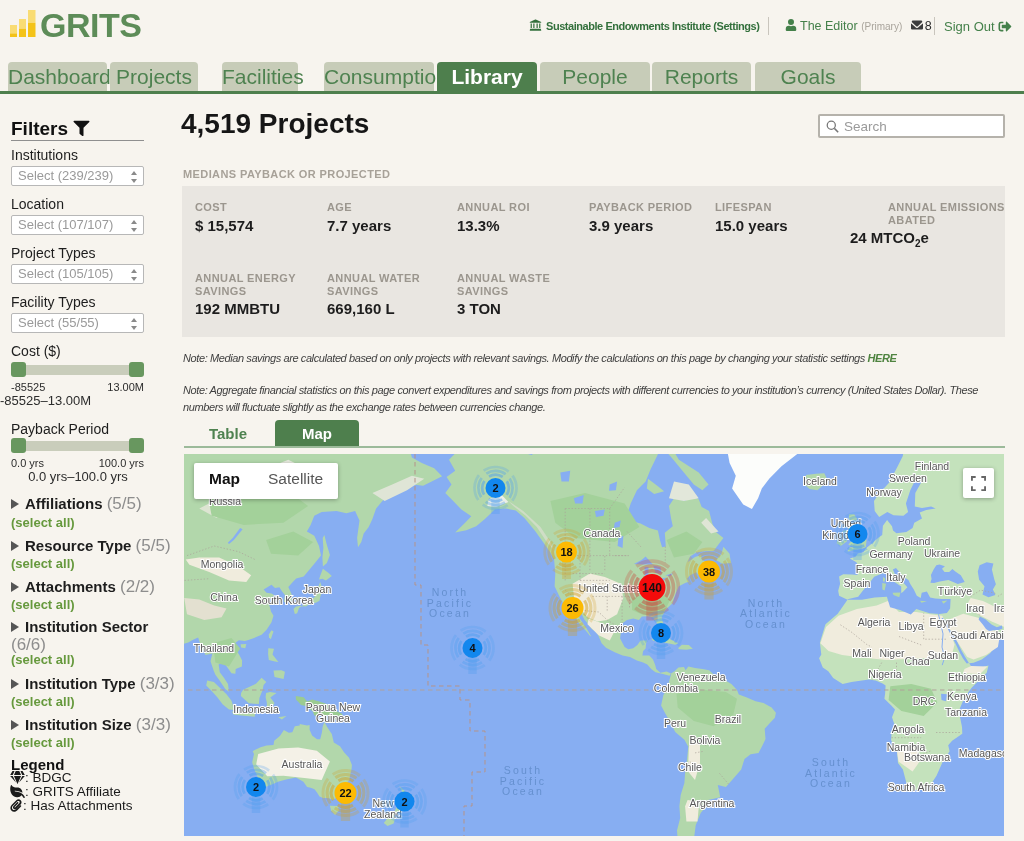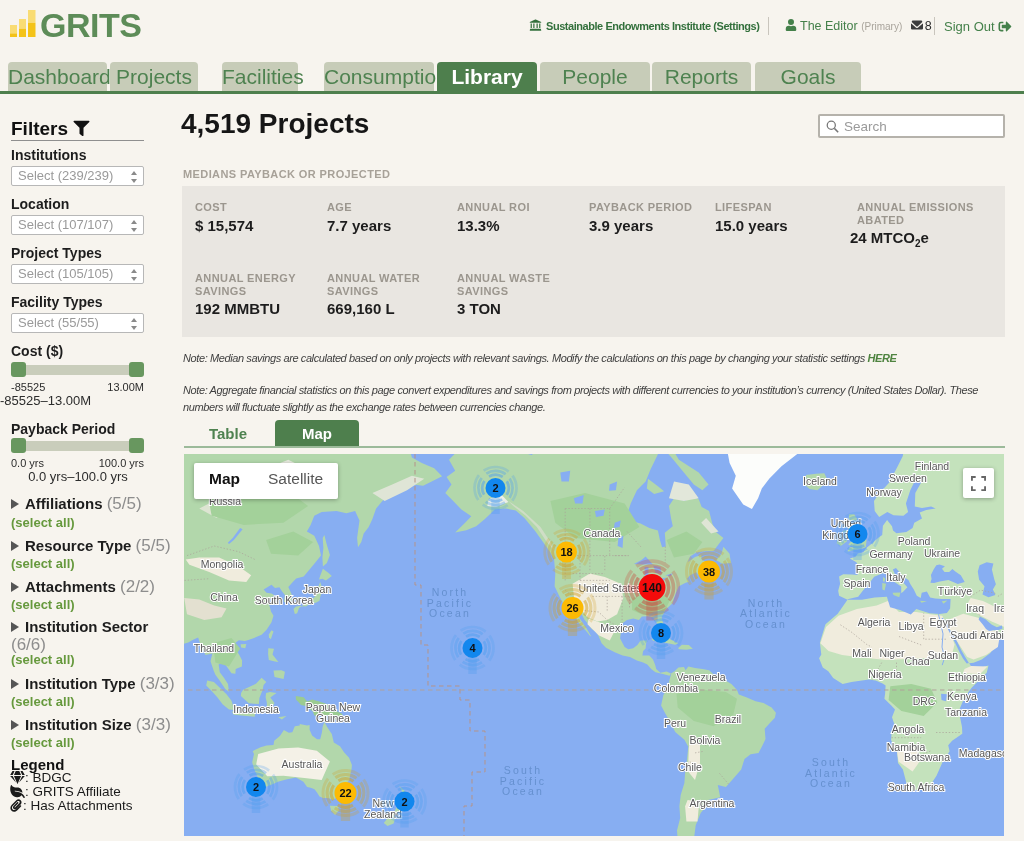--- a/index.html
+++ b/index.html
@@ -1,19 +1,19 @@
 <!DOCTYPE html>
 <html><head><meta charset="utf-8">
 <style>
 *{margin:0;padding:0;box-sizing:border-box}
 html,body{width:1024px;height:841px;background:#f7f4ee;font-family:"Liberation Sans",sans-serif;position:relative;overflow:hidden}
 .abs{position:absolute}
 .tab{position:absolute;top:62px;height:30px;background:#c7ccb8;border-radius:4px 4px 0 0;color:#4e8250;font-size:21px;text-align:center;line-height:30px}
 .tab.active{background:#4e7f4d;color:#fff;font-weight:bold}
-.slabel{font-size:14px;font-weight:bold;color:#1d1d1d}
+.slabel{font-size:14px;font-weight:normal;color:#1d1d1d}
 .sel{position:absolute;left:11px;width:133px;height:20px;background:#fff;border:1px solid #b7b7b7;border-radius:2px;color:#9a9a9a;font-size:13px;line-height:18px;padding-left:6px}
 .sel svg{position:absolute;right:5px;top:4px}
 .track{position:absolute;left:11px;width:133px;height:10px;background:#c9cdbb;border-radius:2px}
 .handle{position:absolute;width:15px;height:15px;background:#68975f;border-radius:3px;top:-3px}
 .mm{font-size:11px;color:#2c2c2c}
 .ctr{font-size:13px;color:#2c2c2c}
 .colh{font-size:15px;font-weight:bold;color:#1d1d1d}
 .cnt{font-size:17px;color:#8d8d8d;font-weight:normal}
 .selall{font-size:13px;font-weight:bold;color:#66993d}
 .statlab{font-size:11px;font-weight:bold;color:#9b968e;letter-spacing:0.4px;line-height:13px}
@@ -128,21 +128,21 @@
 <div class="abs statlab" style="left:195px;top:201px">COST</div>
 <div class="abs statval" style="left:195px;top:217px">$ 15,574</div>
 <div class="abs statlab" style="left:327px;top:201px">AGE</div>
 <div class="abs statval" style="left:327px;top:217px">7.7 years</div>
 <div class="abs statlab" style="left:457px;top:201px">ANNUAL ROI</div>
 <div class="abs statval" style="left:457px;top:217px">13.3%</div>
 <div class="abs statlab" style="left:589px;top:201px">PAYBACK PERIOD</div>
 <div class="abs statval" style="left:589px;top:217px">3.9 years</div>
 <div class="abs statlab" style="left:715px;top:201px">LIFESPAN</div>
 <div class="abs statval" style="left:715px;top:217px">15.0 years</div>
-<div class="abs statlab" style="left:857px;top:201px">ANNUAL EMISSIONS<br>ABATED</div>
+<div class="abs statlab" style="left:888px;top:201px">ANNUAL EMISSIONS<br>ABATED</div>
 <div class="abs statval" style="left:850px;top:229px">24 MTCO<sub style="font-size:10px">2</sub>e</div>
 <div class="abs statlab" style="left:195px;top:272px">ANNUAL ENERGY<br>SAVINGS</div>
 <div class="abs statval" style="left:195px;top:300px">192 MMBTU</div>
 <div class="abs statlab" style="left:327px;top:272px">ANNUAL WATER<br>SAVINGS</div>
 <div class="abs statval" style="left:327px;top:300px">669,160 L</div>
 <div class="abs statlab" style="left:457px;top:272px">ANNUAL WASTE<br>SAVINGS</div>
 <div class="abs statval" style="left:457px;top:300px">3 TON</div>
 <div class="abs note" style="left:183px;top:350px;width:822px">Note: Median savings are calculated based on only projects with relevant savings. Modify the calculations on this page by changing your statistic settings <span style="color:#4f8440;font-weight:bold">HERE</span></div>
 <div class="abs note" style="left:183px;top:382px;width:822px">Note: Aggregate financial statistics on this page convert expenditures and savings from projects with different currencies to your institution’s currency (United States Dollar). These<br>numbers will fluctuate slightly as the exchange rates between currencies change.</div>
 <div class="abs" style="left:186px;top:420px;width:84px;height:27px;text-align:center;line-height:27px;font-size:15px;font-weight:bold;color:#4e8250">Table</div>

